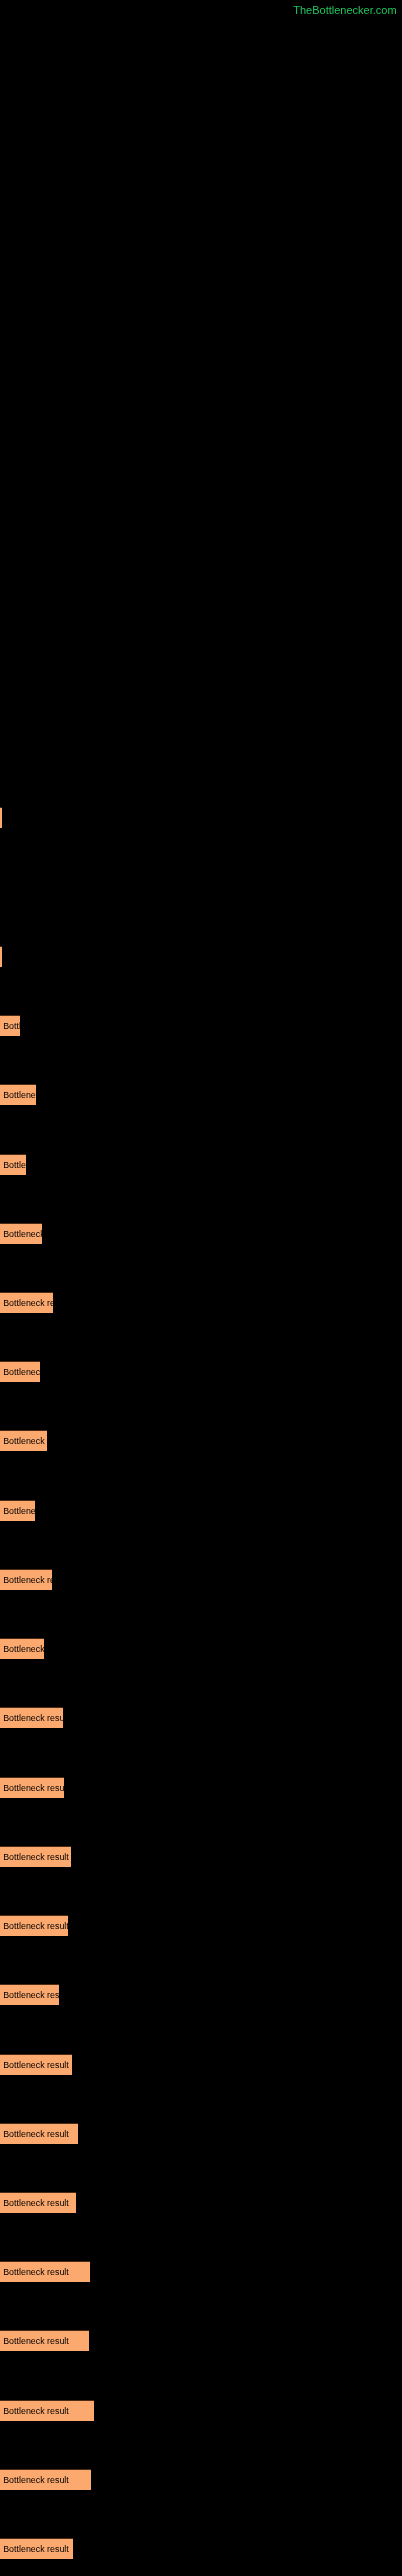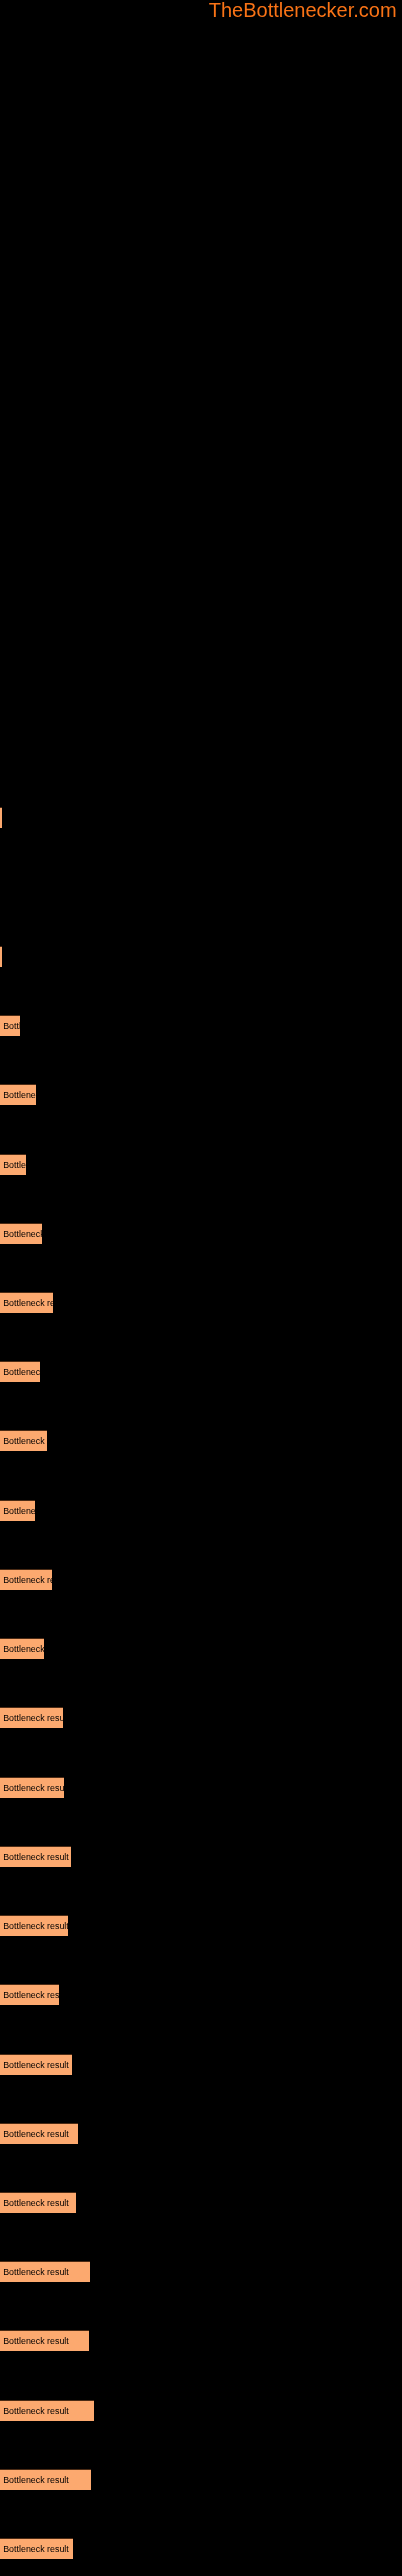--- a/index.html
+++ b/index.html
@@ -12,23 +12,23 @@
     width: 403px;
     height: 2576px;
     background: #000000;
     overflow: hidden;
     font-family: "Liberation Sans", sans-serif;
   }
   #site-title {
     position: absolute;
     top: 2.4px;
     right: 6.4px;
-    color: #f97316;
+    color: #22c55e;
     font-family: "Liberation Sans", sans-serif;
-    font-size: 20px;
+    font-size: 11px;
     line-height: 17.7px;
     white-space: nowrap;
     letter-spacing: 0px;
   }
   #chart-area {
     position: absolute;
     left: 0;
     top: 0;
     width: 403px;
     height: 2576px;

